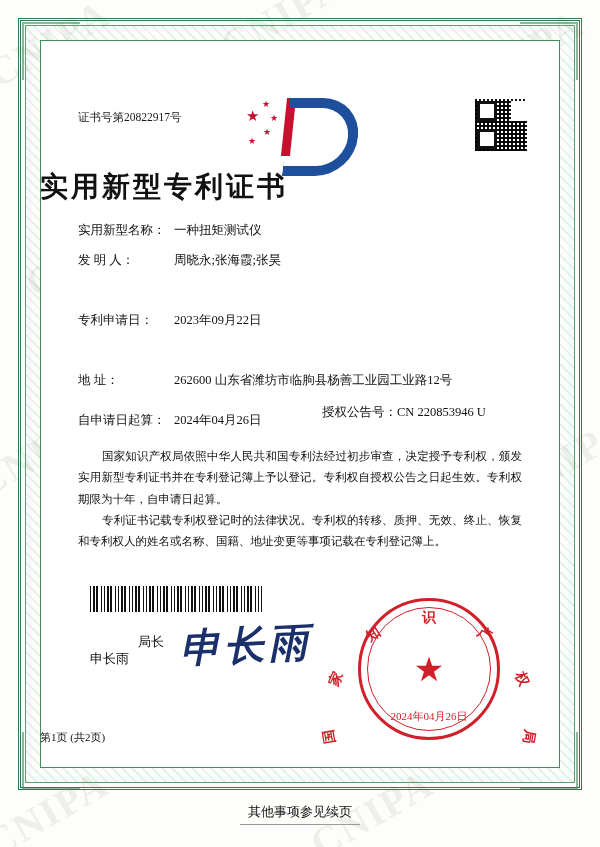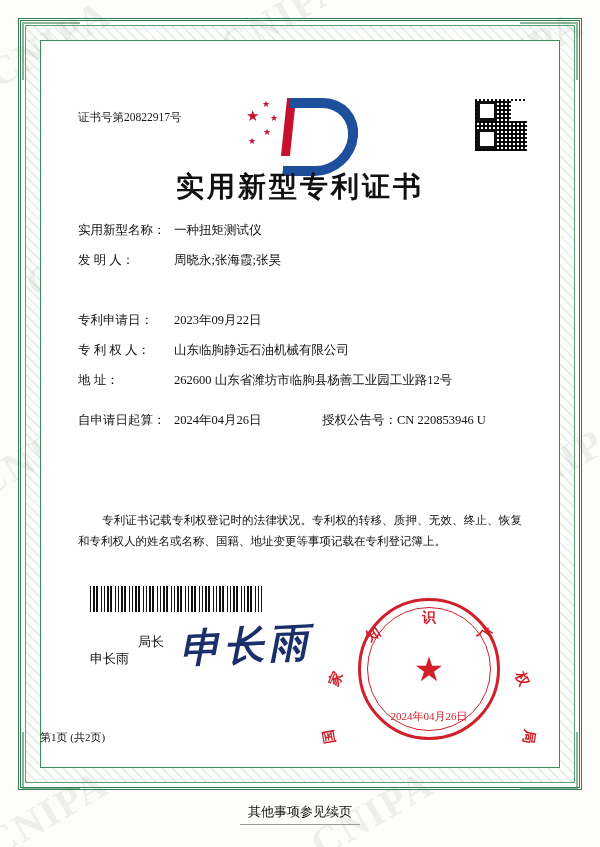--- a/index.html
+++ b/index.html
@@ -154,21 +154,20 @@
   #emblem .s1 { left: 6px;  top: 13px; font-size: 15px; }
   #emblem .s2 { left: 22px; top: 4px;  font-size: 9px; }
   #emblem .s3 { left: 30px; top: 18px; font-size: 9px; }
   #emblem .s4 { left: 23px; top: 32px; font-size: 9px; }
   #emblem .s5 { left: 8px;  top: 41px; font-size: 9px; }
 
   #doc-title {
     position: absolute;
     top: 128px;
     width: 100%;
-    text-align: center;
     font-family: "Liberation Serif", "DejaVu Serif", serif;
     font-weight: bold;
     font-size: 28px;
     letter-spacing: 3px;
     color: #111;
   }
 
   
   .field {
     position: absolute;
@@ -187,21 +186,21 @@
   .field.r1 { top: 182px; }
   .field.r2 { top: 212px; }
   .field.r3 { top: 242px; }
   .field.r4 { top: 272px; }
   .field.r5 { top: 302px; }
   .field.r6 { top: 332px; }
   .field.r7 { top: 372px; }
 
   #grant-no {
     position: absolute;
-    left: 282px; top: 372px;
+    left: 282px; top: 364px;
     font-family: "Liberation Serif", "DejaVu Serif", serif;
     font-size: 12.5px;
     color: #111;
     white-space: nowrap;
   }
 
   .para {
     position: absolute;
     left: 38px;
     width: 444px;
@@ -380,34 +379,32 @@
 
     <div class="field r1">
       <span class="lbl">实用新型名称：</span><span class="val">一种扭矩测试仪</span>
     </div>
     <div class="field r2">
       <span class="lbl">发 明 人：</span><span class="val">周晓永;张海霞;张昊</span>
     </div>
     <div class="field r4">
       <span class="lbl">专利申请日：</span><span class="val">2023年09月22日</span>
     </div>
-    <div class="field r5">
-      <span class="lbl">专 利 权 人：</span><span class="val">山东临朐静远石油机械有限公司</span>
-    </div>
     <div class="field r6">
       <span class="lbl">地         址：</span><span class="val">262600 山东省潍坊市临朐县杨善工业园工业路12号</span>
     </div>
     <div class="field r7">
       <span class="lbl">自申请日起算：</span><span class="val">2024年04月26日</span>
     </div>
 
     <div id="grant-no">
       <span>授权公告号：</span><span>CN 220853946 U</span>
     </div>
 
+    <div class="para" id="para-1">国家知识产权局依照中华人民共和国专利法经过初步审查，决定授予专利权，颁发实用新型专利证书并在专利登记簿上予以登记。专利权自授权公告之日起生效。专利权期限为十年，自申请日起算。</div>
     <div class="para" id="para-2">专利证书记载专利权登记时的法律状况。专利权的转移、质押、无效、终止、恢复和专利权人的姓名或名称、国籍、地址变更等事项记载在专利登记簿上。</div>
 
     <div id="barcode"></div>
 
     <div id="director-label">局长</div>
     <div id="director-name">申长雨</div>
     <div id="signature">申长雨</div>
 
     <div id="official-seal">
       <div class="ring"></div>

